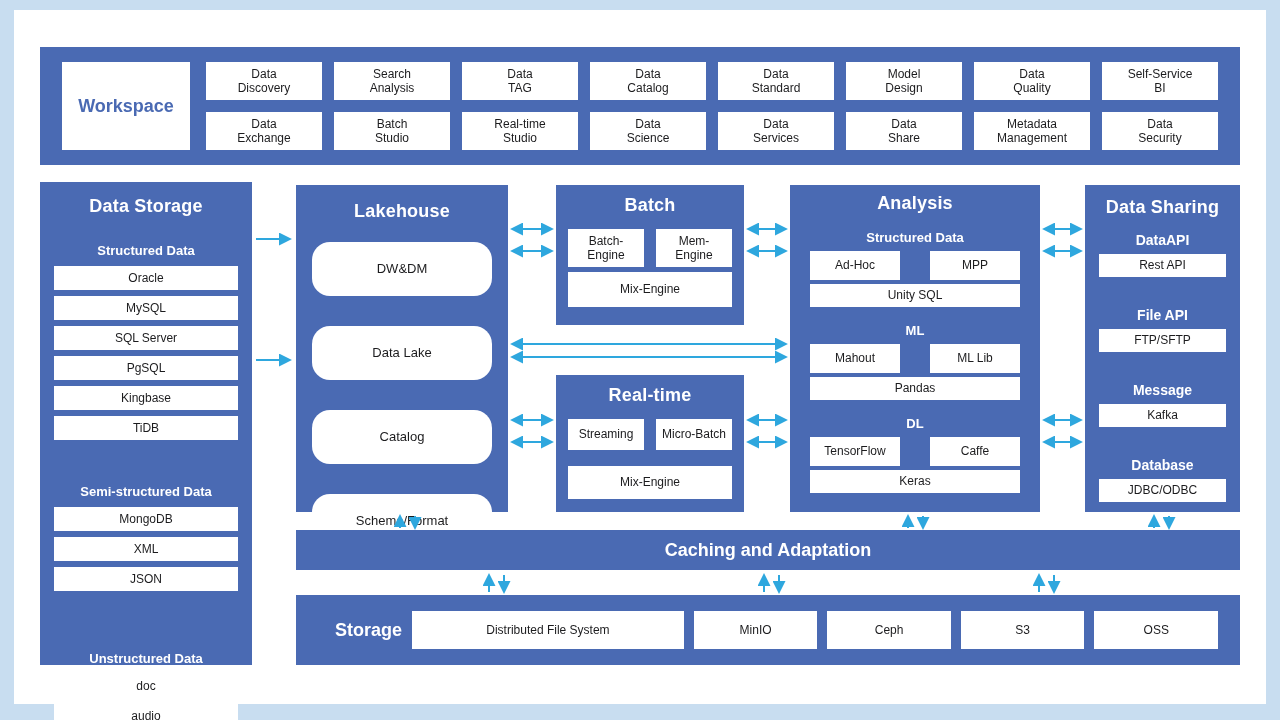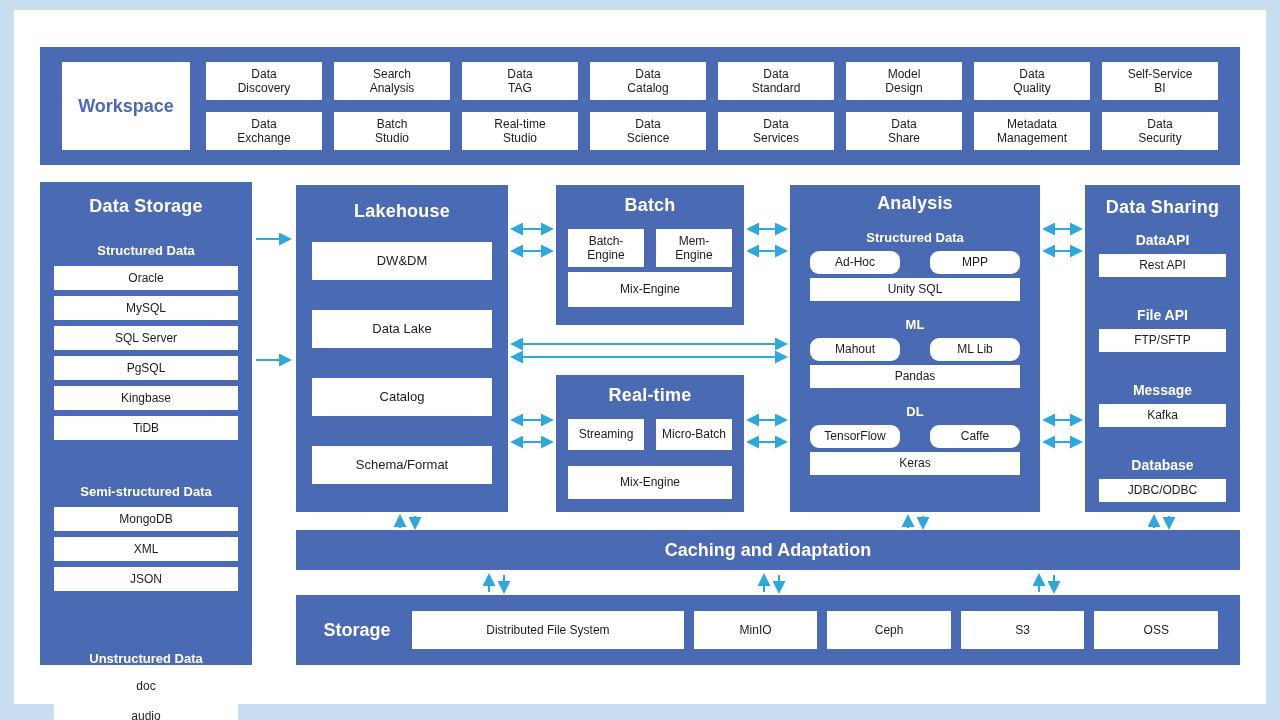--- a/index.html
+++ b/index.html
@@ -45,58 +45,58 @@
   .ds { left: 40px; top: 182px; width: 212px; height: 483px; padding-top: 14px; }
   .ds-label { font-size: 13px; font-weight: bold; text-align: center; margin-top: 26px; }
   .ds-label.mt-semi { margin-top: 44px; }
   .ds-label.mt-un { margin-top: 60px; }
   .ds-grid { display: grid; grid-template-columns: 1fr; gap: 6px 8px; margin: 8px 14px 0; }
   .ds-grid .wbox, .ds-full { height: 24px; }
   .ds-full { margin: 6px 14px 0; }
 
   
   .lh { left: 296px; top: 185px; width: 212px; height: 327px; padding-top: 16px; }
-  .lh-item { margin: 30px 16px 0; height: 38px; font-size: 13px; }
+  .lh-item { margin: 30px 16px 0; height: 54px; font-size: 13px; border-radius: 18px; }
   .lh-item.first { margin-top: 20px; }
 
   
   .bt { left: 556px; top: 185px; width: 188px; height: 140px; padding-top: 10px; }
   .rt { left: 556px; top: 375px; width: 188px; height: 137px; padding-top: 10px; }
   .eng-row { display: flex; gap: 12px; margin: 13px 12px 0; }
   .eng-row .wbox { flex: 1; height: 38px; }
   .rt .eng-row .wbox { height: 31px; }
   .eng-full { margin: 5px 12px 0; height: 35px; }
   .rt .eng-full { margin-top: 16px; height: 33px; }
 
   
   .an { left: 790px; top: 185px; width: 250px; height: 327px; padding-top: 8px; }
   .an-label { font-size: 13px; font-weight: bold; text-align: center; margin-top: 16px; }
   .an-row { display: flex; gap: 30px; margin: 6px 20px 0; }
-  .an-row .wbox { flex: 1; height: 23px; border-radius: 9px; }
+  .an-row .wbox { flex: 1; height: 29px; }
   .an-full { margin: 4px 20px 0; height: 23px; }
 
   
   .sh { left: 1085px; top: 185px; width: 155px; height: 327px; padding-top: 12px; }
   .sh-label { font-size: 14px; font-weight: bold; text-align: center; margin-top: 14px; }
   .sh-label.next { margin-top: 30px; }
   .sh-box { margin: 6px 14px 0; height: 23px; }
 
   
   .ca {
     left: 296px; top: 530px; width: 944px; height: 40px;
     display: flex; align-items: center; justify-content: center;
     font-size: 18px; font-weight: bold;
   }
 
   
   .st {
     left: 296px; top: 595px; width: 944px; height: 70px;
     display: flex; align-items: center; padding: 0 22px 0 14px; gap: 10px;
   }
-  .st-title { font-size: 18px; font-weight: bold; width: 92px; flex: none; text-align: center; padding-left: 2px; }
+  .st-title { font-size: 18px; font-weight: bold; width: 92px; flex: none; text-align: right; padding-left: 2px; }
   .st .wbox { height: 38px; flex: 1; }
   .st .wbox.wide { flex: 2.2; }
 
   .arrows { position: absolute; left: 0; top: 0; pointer-events: none; }
 </style>
 </head>
 <body>
 
 <div class="panel-bg"></div>
 

